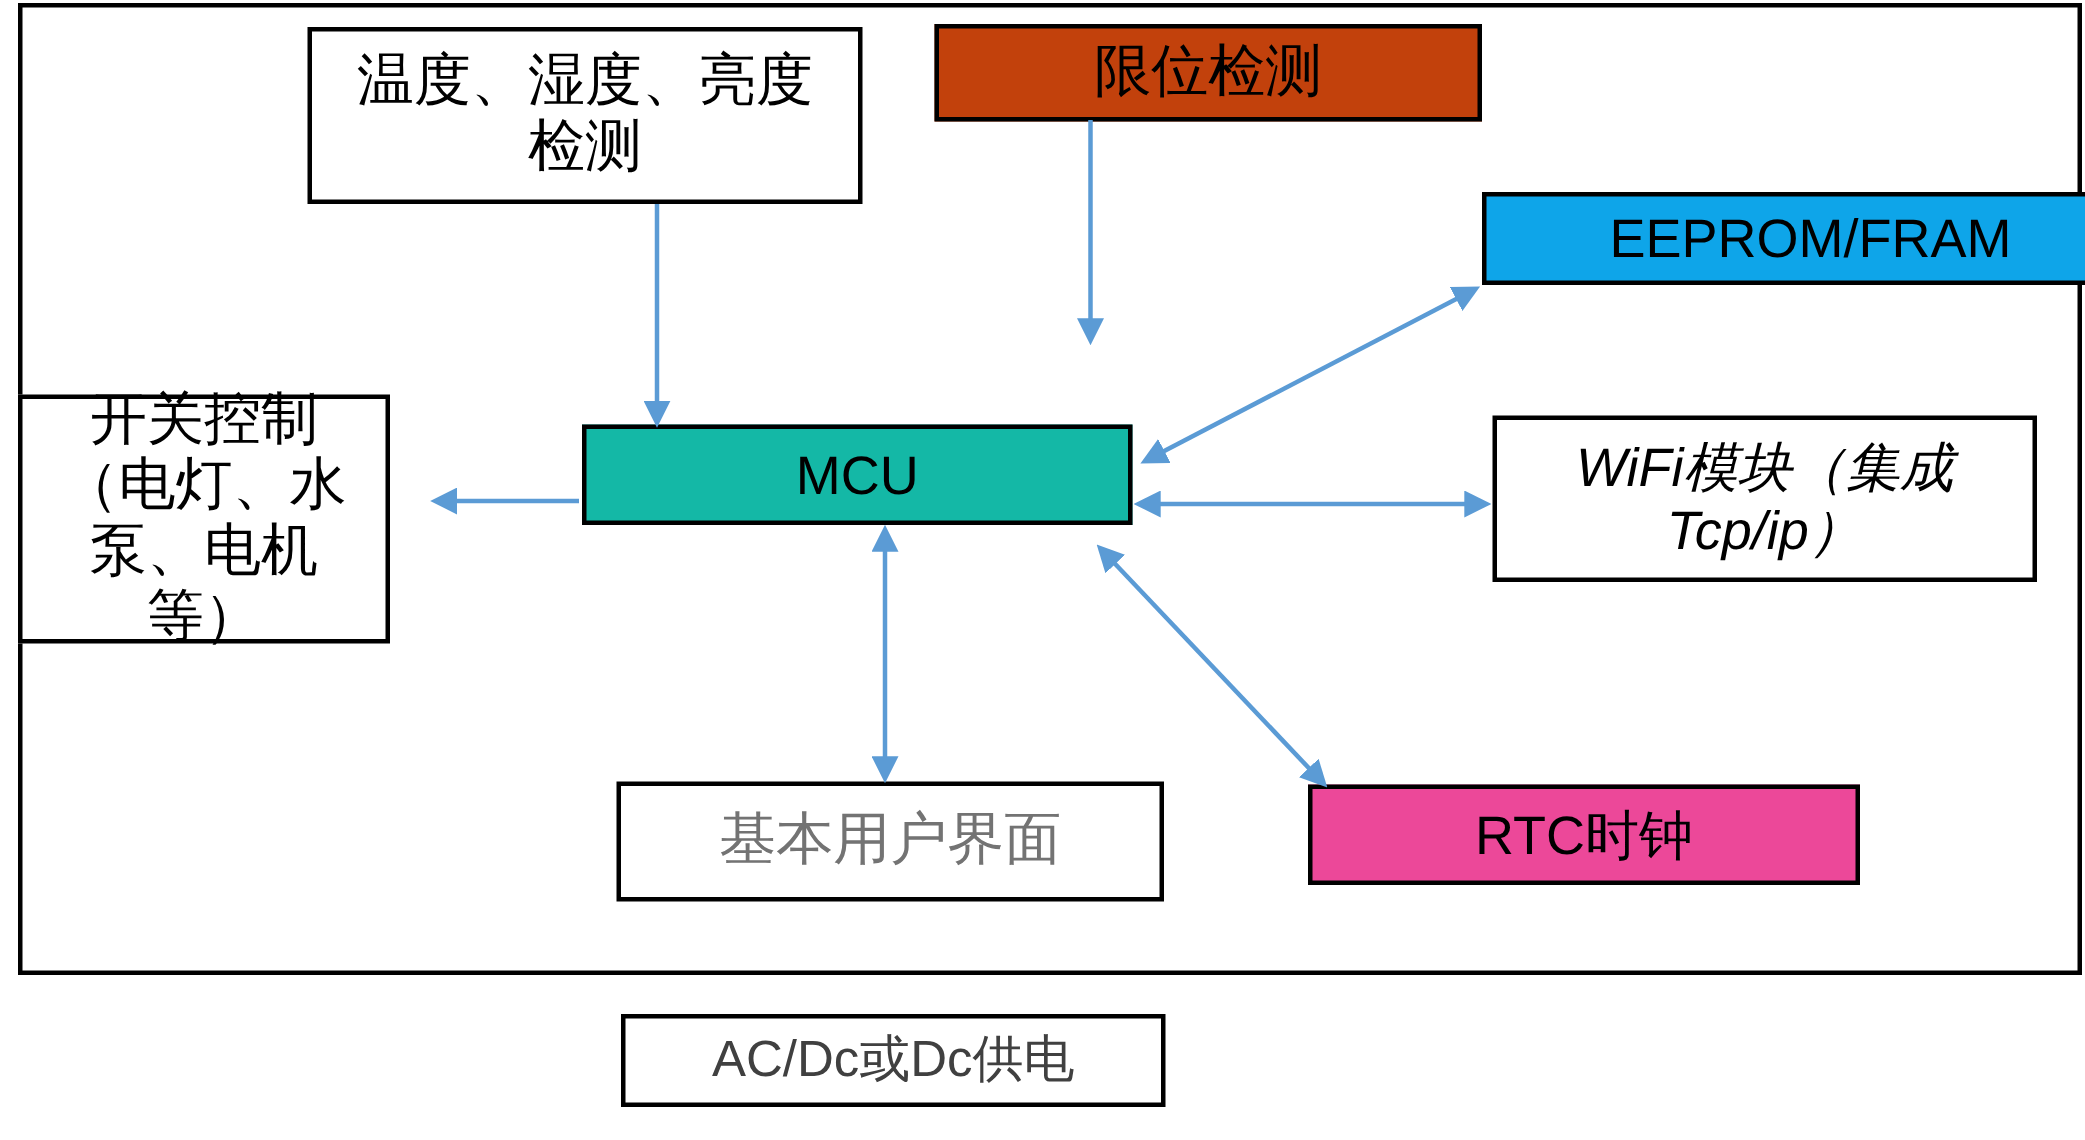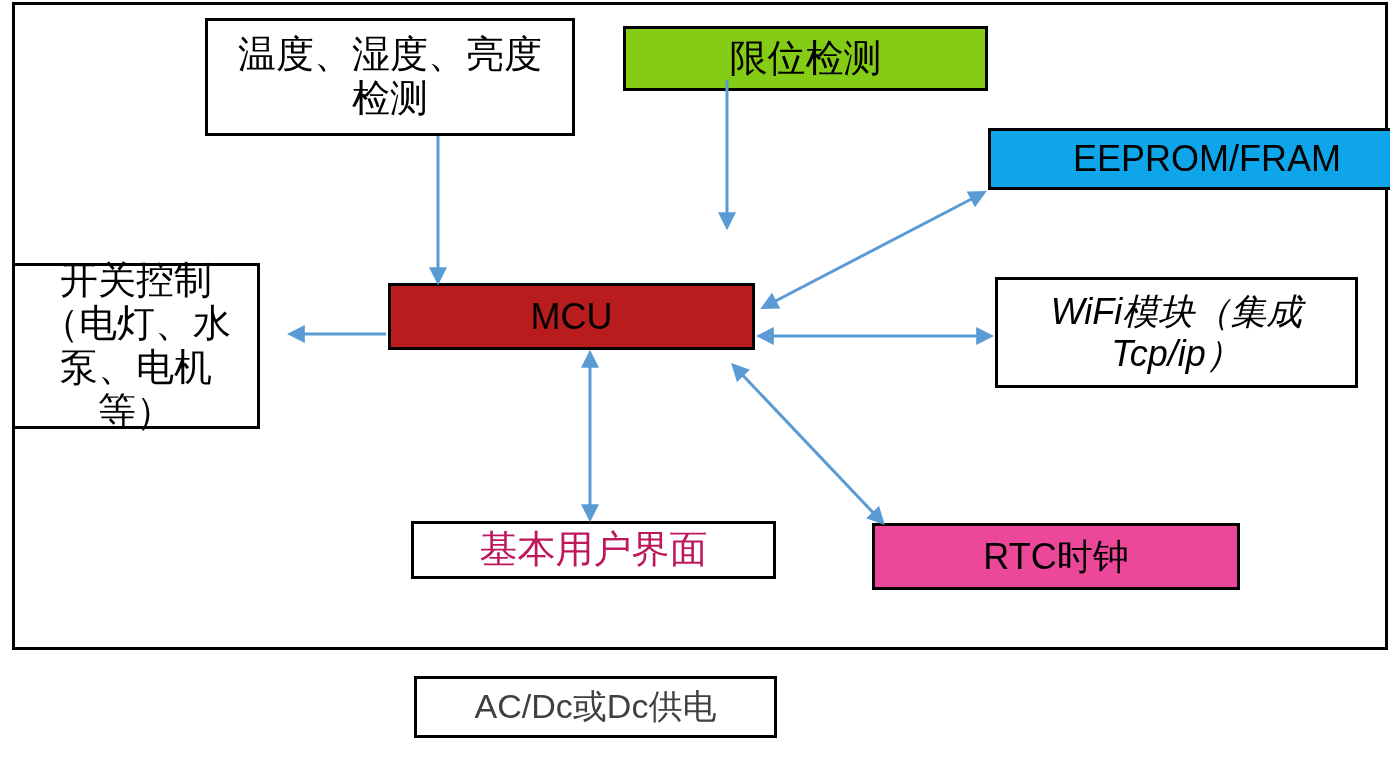--- a/index.html
+++ b/index.html
@@ -62,41 +62,41 @@
 <body>
 
 <div id="canvas">
 
   <div class="frame" id="outer-frame" style="left: 12px; top: 2px; width: 1376px; height: 648px;"></div>
 
   <div class="node serif f-xl" id="node-sensing" style="left: 205px; top: 18px; width: 370px; height: 118px; border-color: rgb(0, 0, 0); background: rgb(255, 255, 255); color: rgb(0, 0, 0);">
     <span class="lbl">温度、湿度、亮度检测</span>
   </div>
 
-  <div class="node serif f-xl" id="node-limit-detect" style="left: 623px; top: 26px; width: 365px; height: 65px; border-color: rgb(0, 0, 0); background: #84cc16; color: rgb(0, 0, 0);">
+  <div class="node serif f-xl" id="node-limit-detect" style="left: 623px; top: 16px; width: 365px; height: 65px; border-color: rgb(0, 0, 0); background: #c2410c; color: rgb(0, 0, 0);">
     <span class="lbl">限位检测</span>
   </div>
 
   <div class="node sans f-lg" id="node-eeprom-fram" style="left: 988px; top: 128px; width: 438px; height: 62px; border-color: rgb(0, 0, 0); background: #0ea5e9; color: rgb(0, 0, 0);">
     <span class="lbl">EEPROM/FRAM</span>
   </div>
 
   <div class="node sans f-lg" id="node-wifi-module" style="left: 995px; top: 277px; width: 363px; height: 111px; border-color: rgb(0, 0, 0); background: rgb(255, 255, 255); color: rgb(0, 0, 0); font-style: italic;">
     <span class="lbl">WiFi模块（集成Tcp/ip）</span>
   </div>
 
   <div class="node serif f-xl" id="node-switch-control" style="left: 12px; top: 263px; width: 248px; height: 166px; border-color: rgb(0, 0, 0); background: rgb(255, 255, 255); color: rgb(0, 0, 0);">
     <span class="lbl">开关控制（电灯、水泵、电机等）</span>
   </div>
 
-  <div class="node sans f-lg" id="node-mcu" style="left: 388px; top: 283px; width: 367px; height: 67px; border-color: rgb(0, 0, 0); background: #b91c1c; color: rgb(0, 0, 0);">
+  <div class="node sans f-lg" id="node-mcu" style="left: 388px; top: 283px; width: 367px; height: 67px; border-color: rgb(0, 0, 0); background: #14b8a6; color: rgb(0, 0, 0);">
     <span class="lbl">MCU</span>
   </div>
 
-  <div class="node serif f-xl" id="node-basic-ui" style="left: 411px; top: 521px; width: 365px; height: 58px; border-color: rgb(0, 0, 0); background: rgb(255, 255, 255); color: #be185d;">
+  <div class="node serif f-xl" id="node-basic-ui" style="left: 411px; top: 521px; width: 365px; height: 80px; border-color: rgb(0, 0, 0); background: rgb(255, 255, 255); color: #737373;">
     <span class="lbl">基本用户界面</span>
   </div>
 
   <div class="node sans f-lg" id="node-rtc-clock" style="left: 872px; top: 523px; width: 368px; height: 67px; border-color: rgb(0, 0, 0); background: #ec4899; color: rgb(0, 0, 0);">
     <span class="lbl">RTC时钟</span>
   </div>
 
   <div class="node sans f-md" id="node-power-supply" style="left: 414px; top: 676px; width: 363px; height: 62px; border-color: rgb(0, 0, 0); background: rgb(255, 255, 255); color: #404040;">
     <span class="lbl">AC/Dc或Dc供电</span>
   </div>

